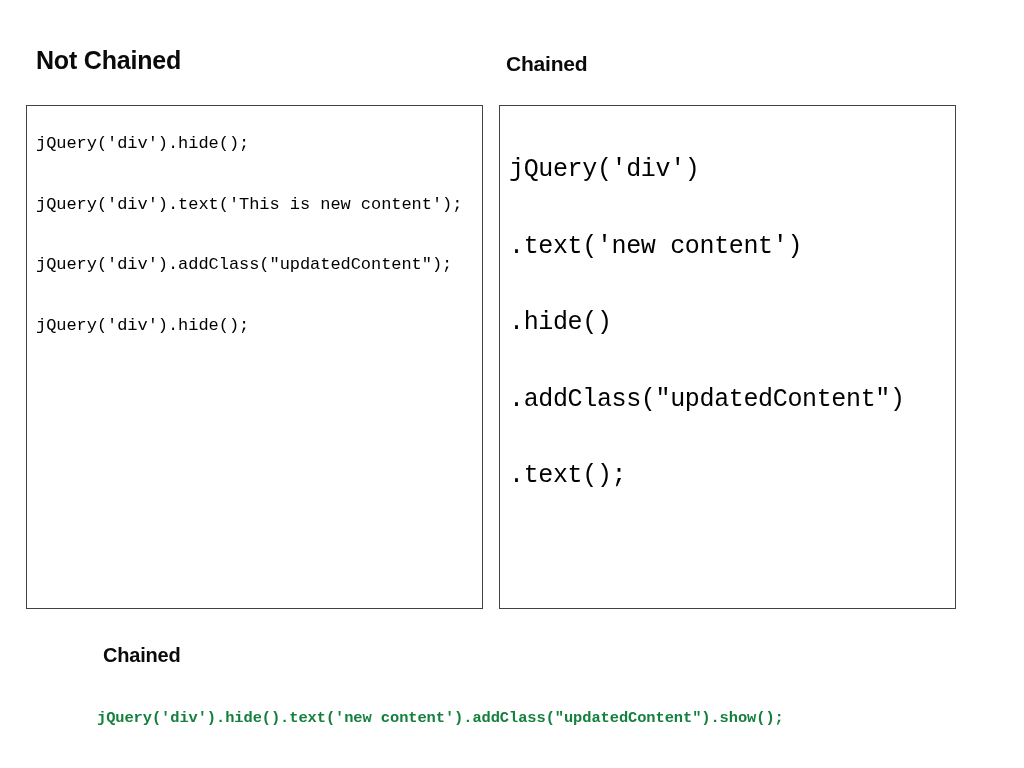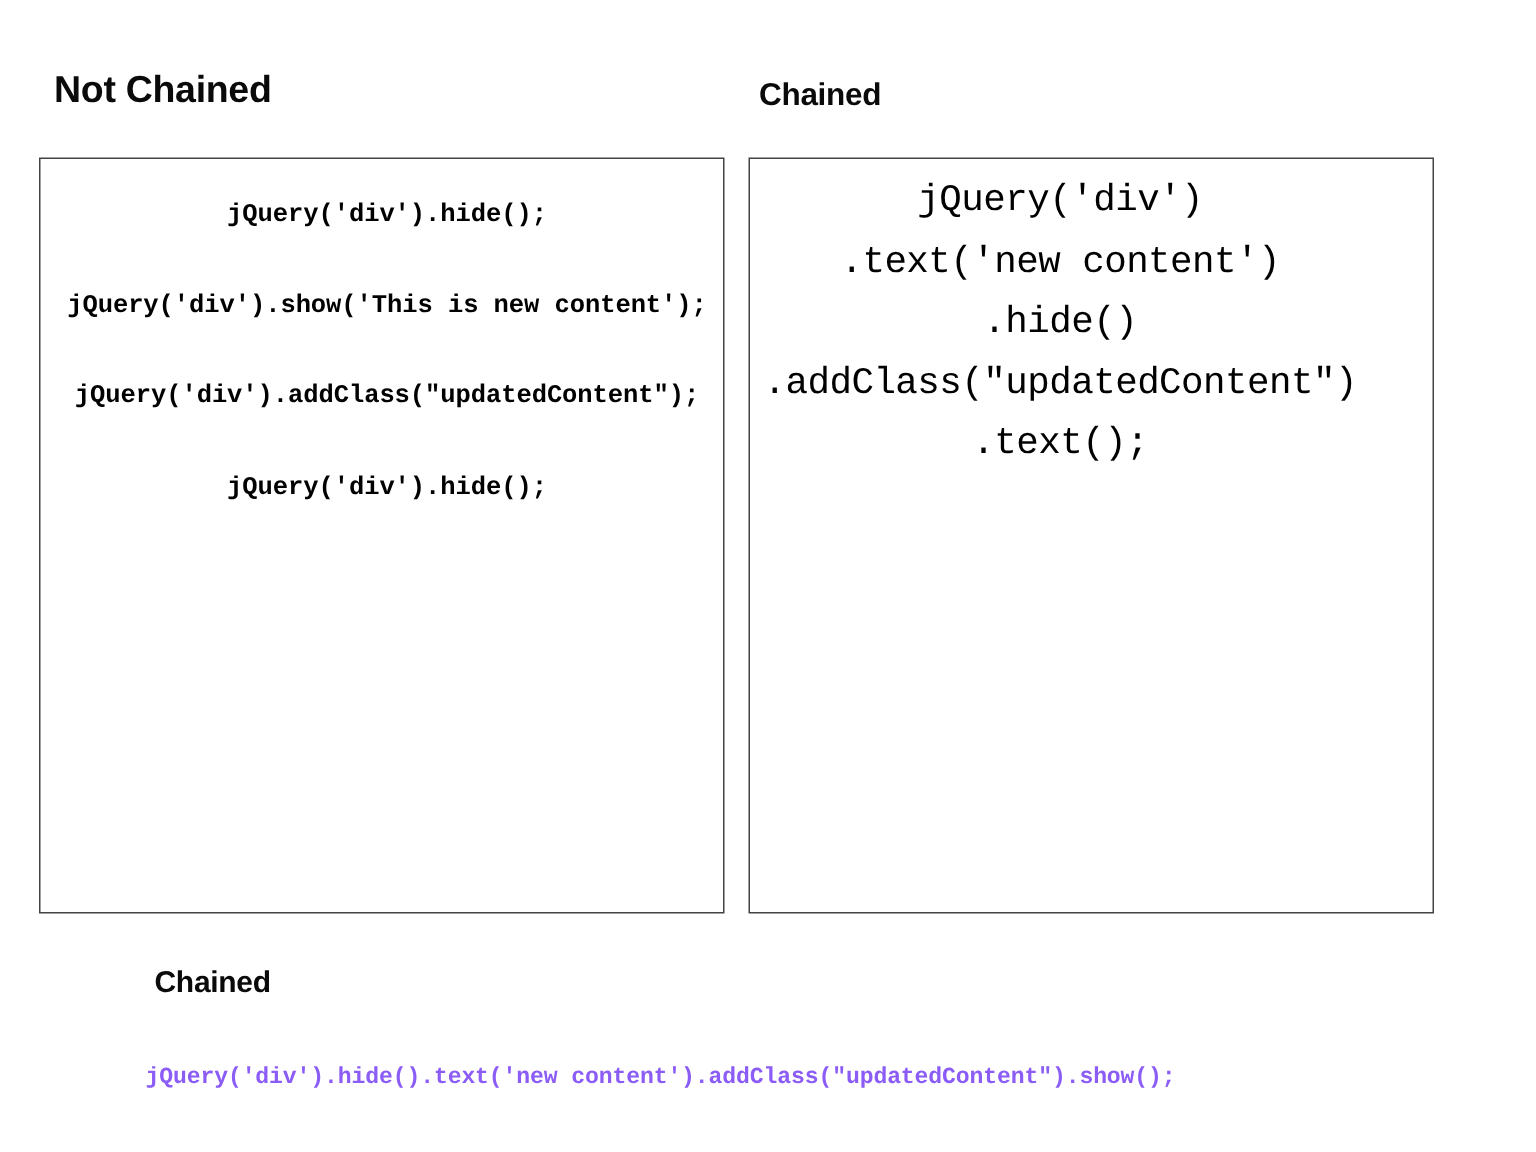--- a/index.html
+++ b/index.html
@@ -15,21 +15,20 @@
     overflow: hidden;
     position: relative;
   }
 
   .slide {
     position: absolute;
     left: 0;
     top: 0;
     width: 1024px;
     height: 768px;
-    text-align: center;
   }
 
   
   .heading {
     position: absolute;
     font-family: "Liberation Sans", sans-serif;
     font-weight: bold;
     color: #0a0a0a;
     letter-spacing: -0.2px;
     white-space: nowrap;
@@ -87,63 +86,64 @@
   }
 
   
   .lines-not-chained {
     left: 9px;
     top: 27px;
     right: 2px;
   }
   .lines-not-chained .code-line {
     font-size: 17px;
-    font-weight: bold;
+    font-weight: normal;
     line-height: 21px;
     height: 60.5px;
     letter-spacing: -0.05px;
   }
 
   
   .lines-chained {
     left: 9px;
     top: 8px;
   }
   .lines-chained .code-line {
     font-size: 25px;
     font-weight: normal;
     line-height: 40.5px;
     letter-spacing: -0.35px;
+    margin-top: 36px;
   }
 
   
   .bottom-code {
     position: absolute;
     left: 97px;
     top: 708px;
     white-space: pre;
     font-family: "Liberation Mono", "DejaVu Sans Mono", monospace;
     font-size: 15.4px;
     font-weight: bold;
     line-height: 20px;
     letter-spacing: -0.08px;
-    color: #8b5cf6;
+    color: #15803d;
   }
 </style>
 </head>
 <body>
 
 <div class="slide">
 
   <div class="heading heading-not-chained">Not Chained</div>
 
   <div class="code-panel panel-not-chained">
     <div class="code-lines lines-not-chained">
       <div class="code-line">jQuery('div').hide();</div>
-      <div class="code-line">jQuery('div').show('This is new content');</div>
+      <div class="code-line">jQuery('div').text('This is new content');</div>
       <div class="code-line">jQuery('div').addClass("updatedContent");</div>
       <div class="code-line">jQuery('div').hide();</div>
     </div>
   </div>
 
   <div class="heading heading-chained-right">Chained</div>
 
   <div class="code-panel panel-chained">
     <div class="code-lines lines-chained">
       <div class="code-line">jQuery('div')</div>

